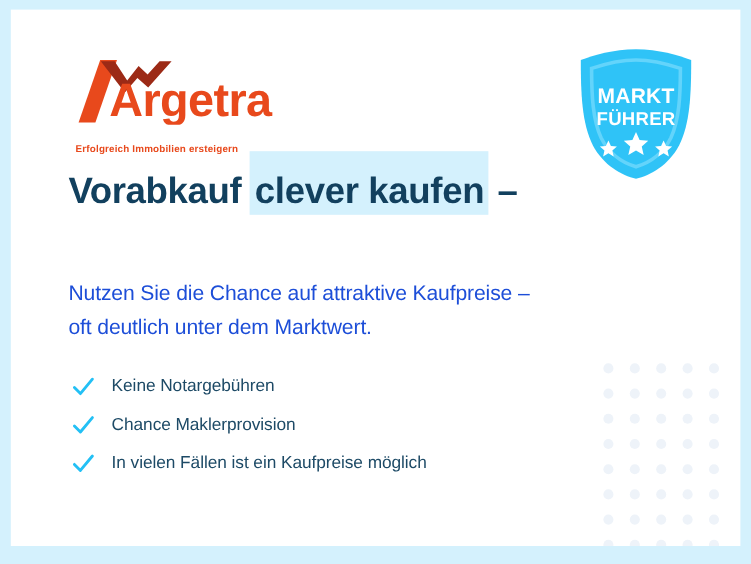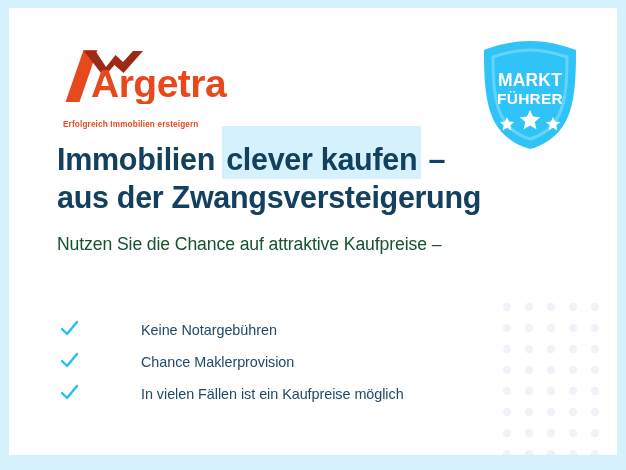--- a/index.html
+++ b/index.html
@@ -94,39 +94,38 @@
 
   
   .subhead {
     position: absolute;
     left: 48px;
     top: 222px;
     margin: 0;
     font-size: 17.6px;
     line-height: 28px;
     font-weight: 400;
-    color: #14532d;
+    color: #1d4ed8;
     letter-spacing: -0.1px;
     white-space: nowrap;
   }
 
   
   .bullets {
     position: absolute;
     left: 50px;
     top: 298px;
     margin: 0;
     padding: 0;
     list-style: none;
   }
   .bullet {
     display: flex;
-    align-items: flex-end;
+    align-items: center;
     height: 32px;
-    gap: 48px;
   }
   .bullet-check {
     flex: 0 0 auto;
     width: 20px;
     height: 20px;
     margin-right: 14px;
     display: block;
   }
   .bullet-text {
     font-size: 14.4px;
@@ -206,26 +205,26 @@
                C41 97, 29 90, 22 76 C15 61, 14 41, 14 18 C23 15, 36 11, 51 11 Z" fill="none" stroke="#63d4fb" stroke-width="3"></path>
       <text x="51" y="47" text-anchor="middle" font-family="'Liberation Sans', sans-serif" font-size="17.5" font-weight="700" fill="#ffffff" letter-spacing="0.2">MARKT</text>
       <text x="51" y="65" text-anchor="middle" font-family="'Liberation Sans', sans-serif" font-size="15.5" font-weight="700" fill="#ffffff" letter-spacing="0.2">FÜHRER</text>
 
       <path d="M28 78 l2.1 4.6 5.0 .5 -3.8 3.4 1.1 4.9 -4.4 -2.6 -4.4 2.6 1.1 -4.9 -3.8 -3.4 5.0 -.5 Z" fill="#ffffff"></path>
       <path d="M51 71 l3.0 6.6 7.2 .7 -5.4 4.8 1.6 7.1 -6.4 -3.7 -6.4 3.7 1.6 -7.1 -5.4 -4.8 7.2 -.7 Z" fill="#ffffff"></path>
       <path d="M74 78 l2.1 4.6 5.0 .5 -3.8 3.4 1.1 4.9 -4.4 -2.6 -4.4 2.6 1.1 -4.9 -3.8 -3.4 5.0 -.5 Z" fill="#ffffff"></path>
     </svg>
 
     <h1 class="headline">
-      <span><span>Immobilien </span><span class="hl-mark">clever kaufen</span><span> –</span></span><br>
-      <span>aus der Zwangsversteigerung</span>
+      <span><span>Vorabkauf </span><span class="hl-mark">clever kaufen</span><span> –</span></span><br>
     </h1>
 
     <p class="subhead">
       <span>Nutzen Sie die Chance auf attraktive Kaufpreise –</span><br>
+      <span>oft deutlich unter dem Marktwert.</span>
     </p>
 
     <ul class="bullets">
       <li class="bullet">
         <svg class="bullet-check" viewBox="0 0 20 20" xmlns="http://www.w3.org/2000/svg" aria-hidden="true">
           <path d="M3 11 L8 16 L18 4" fill="none" stroke="#23c0f5" stroke-width="2.4" stroke-linecap="round" stroke-linejoin="round"></path>
         </svg>
         <span class="bullet-text">Keine Notargebühren</span>
       </li>
       <li class="bullet">

